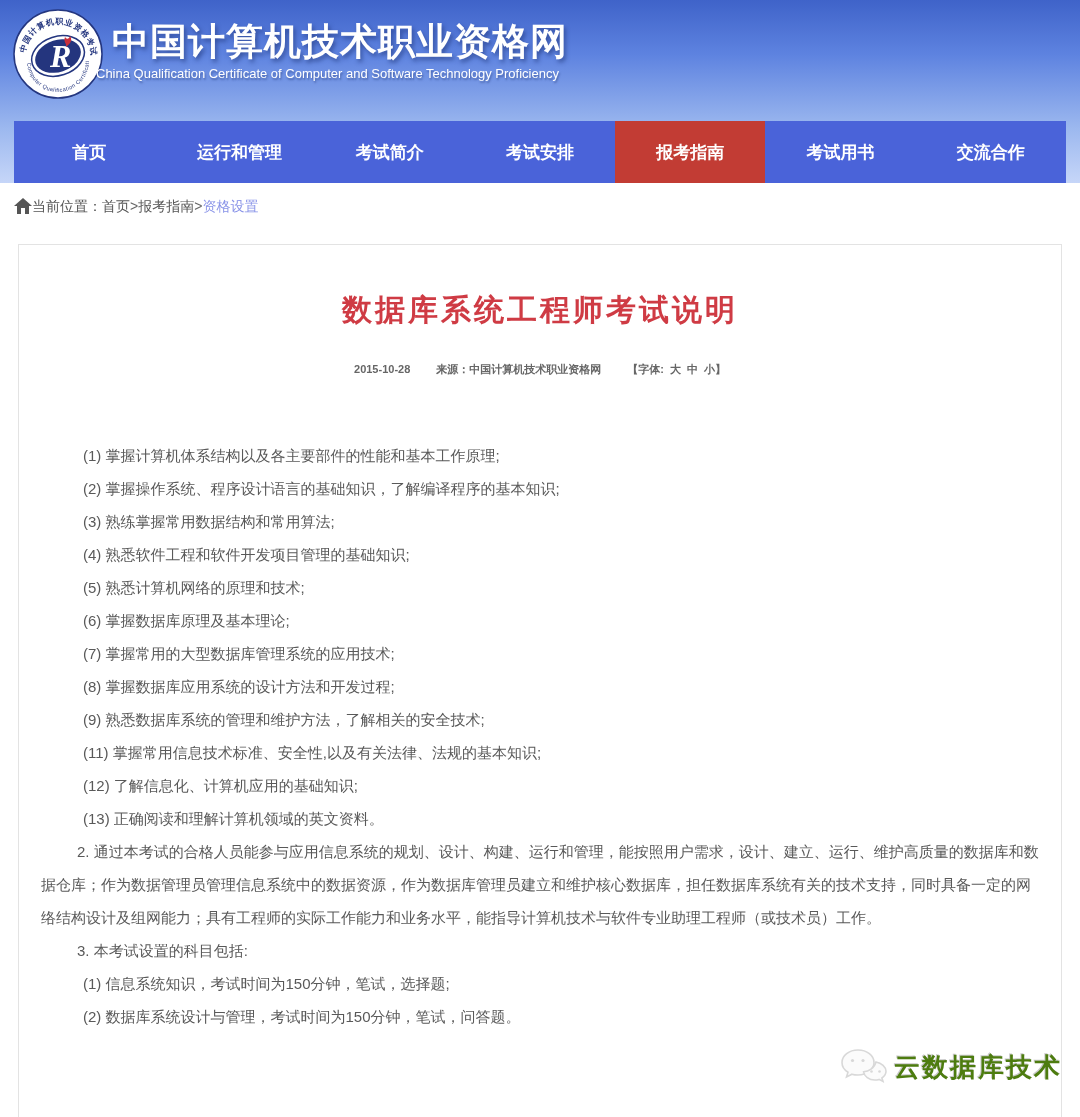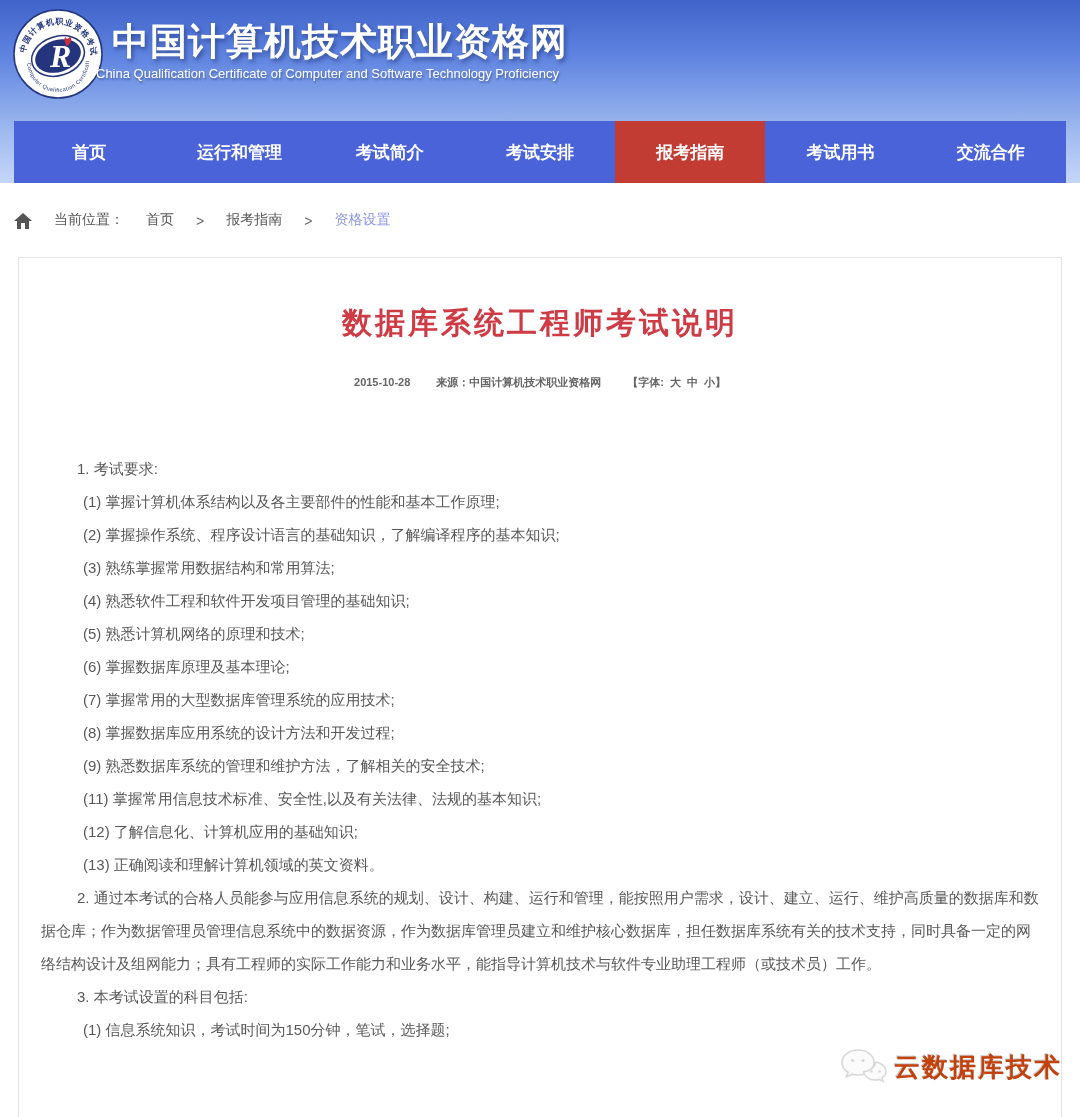--- a/index.html
+++ b/index.html
@@ -30,22 +30,22 @@
   .nav { margin:0 14px; height:62px; display:flex; background:#4a63d9; }
   .nav a {
     flex:1; display:flex; align-items:center; justify-content:center;
     color:#ffffff; font-size:17px; font-weight:bold; text-decoration:none;
     white-space:nowrap; cursor:pointer;
   }
   .nav a.active { background:#c23c34; }
 
   
   .breadcrumb {
-    margin:28px 0 0 14px; display:flex; align-items:flex-end;
-    font-size:14px; color:#555; gap:22px;
+    margin:15px 0 0 14px; display:flex; align-items:flex-start;
+    font-size:14px; color:#555; gap:0;
   }
   .breadcrumb .home-ic { width:18px; height:16px; display:inline-block; }
   .breadcrumb a { color:#555; text-decoration:none; cursor:pointer; }
   .breadcrumb .sep { color:#666; }
   .breadcrumb a.current { color:#8a94e8; }
 
   
   .content-box {
     margin:28px 18px 0; border:1px solid #e3e3e3; background:#fff;
     height:880px; padding:37px 22px 0; position:relative;
@@ -64,21 +64,21 @@
   .article-body p { margin:0; }
   .article-body p.num  { text-indent:36px; }
   .article-body p.item { padding-left:42px; }
 
   
   .watermark {
     position:absolute; left:840px; top:1048px; display:flex; align-items:center;
     gap:6px; pointer-events:none;
   }
   .watermark .wm-text {
-    font-size:26px; font-weight:bold; color:#c2410c; letter-spacing:2px;
+    font-size:26px; font-weight:bold; color:#4d7c0f; letter-spacing:2px;
     text-shadow:-1px -1px 0 #c9c9c9, 1px 1px 1px #ffffff;
     white-space:nowrap;
   }
 </style>
 </head>
 <body>
 
 <div class="header-wrap">
   <div class="branding">
 
@@ -129,36 +129,36 @@
 </div>
 
 <div class="content-box">
   <h1 class="article-title">数据库系统工程师考试说明</h1>
 
   <div class="article-meta">
     <span>2015-10-28</span><span class="gap"></span><span>来源：</span><span>中国计算机技术职业资格网</span><span class="gap"></span><span>【字体:</span><span class="sgap"></span><span class="fs">大</span><span class="sgap"></span><span class="fs">中</span><span class="sgap"></span><span class="fs">小</span><span>】</span>
   </div>
 
   <div class="article-body" id="article-body">
-      <p class="num">1. 考试要求:</p>
       <p class="item">(1) 掌握计算机体系结构以及各主要部件的性能和基本工作原理;</p>
       <p class="item">(2) 掌握操作系统、程序设计语言的基础知识，了解编译程序的基本知识;</p>
       <p class="item">(3) 熟练掌握常用数据结构和常用算法;</p>
       <p class="item">(4) 熟悉软件工程和软件开发项目管理的基础知识;</p>
       <p class="item">(5) 熟悉计算机网络的原理和技术;</p>
       <p class="item">(6) 掌握数据库原理及基本理论;</p>
       <p class="item">(7) 掌握常用的大型数据库管理系统的应用技术;</p>
       <p class="item">(8) 掌握数据库应用系统的设计方法和开发过程;</p>
       <p class="item">(9) 熟悉数据库系统的管理和维护方法，了解相关的安全技术;</p>
       <p class="item">(11) 掌握常用信息技术标准、安全性,以及有关法律、法规的基本知识;</p>
       <p class="item">(12) 了解信息化、计算机应用的基础知识;</p>
       <p class="item">(13) 正确阅读和理解计算机领域的英文资料。</p>
       <p class="num">2. 通过本考试的合格人员能参与应用信息系统的规划、设计、构建、运行和管理，能按照用户需求，设计、建立、运行、维护高质量的数据库和数据仓库；作为数据管理员管理信息系统中的数据资源，作为数据库管理员建立和维护核心数据库，担任数据库系统有关的技术支持，同时具备一定的网络结构设计及组网能力；具有工程师的实际工作能力和业务水平，能指导计算机技术与软件专业助理工程师（或技术员）工作。</p>
       <p class="num">3. 本考试设置的科目包括:</p>
       <p class="item">(1) 信息系统知识，考试时间为150分钟，笔试，选择题;</p>
+      <p class="item">(2) 数据库系统设计与管理，考试时间为150分钟，笔试，问答题。</p>
     </div>
 </div>
 
 <div class="watermark">
   <svg width="48" height="38" viewBox="0 0 48 38">
     <path d="M18 2 C9 2 2 7.5 2 14.5 C2 18.5 4.3 22 8 24.2 L6.5 29 L12 26.2 C13.8 26.8 15.8 27 18 27 C27 27 34 21.5 34 14.5 C34 7.5 27 2 18 2 Z" fill="#fbfbfb" stroke="#d8d8d8" stroke-width="1.6"></path>
     <circle cx="12.5" cy="12.5" r="1.6" fill="#d8d8d8"></circle>
     <circle cx="23" cy="12.5" r="1.6" fill="#d8d8d8"></circle>
     <path d="M36 14 C41.5 15 46 18.8 46 23.3 C46 26 44.4 28.4 41.9 30 L43 33.5 L39 31.4 C37.7 31.8 36.3 32 34.8 32 C29 32 24.2 28.4 23.6 23.8 C28.5 23.4 34.4 20.3 36 14 Z" fill="#fbfbfb" stroke="#d8d8d8" stroke-width="1.6"></path>
     <circle cx="31.5" cy="23.5" r="1.3" fill="#d8d8d8"></circle>

